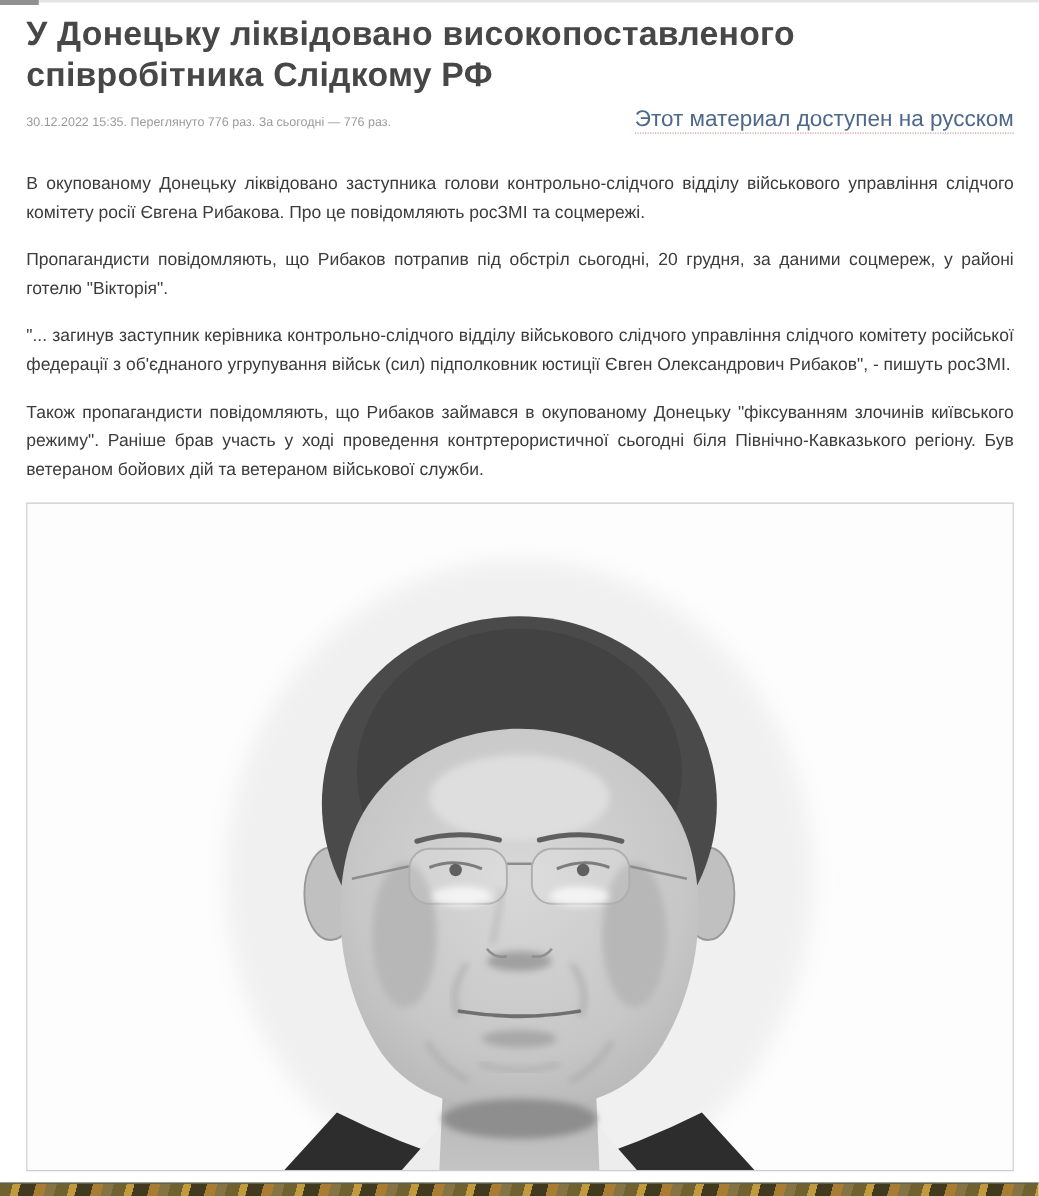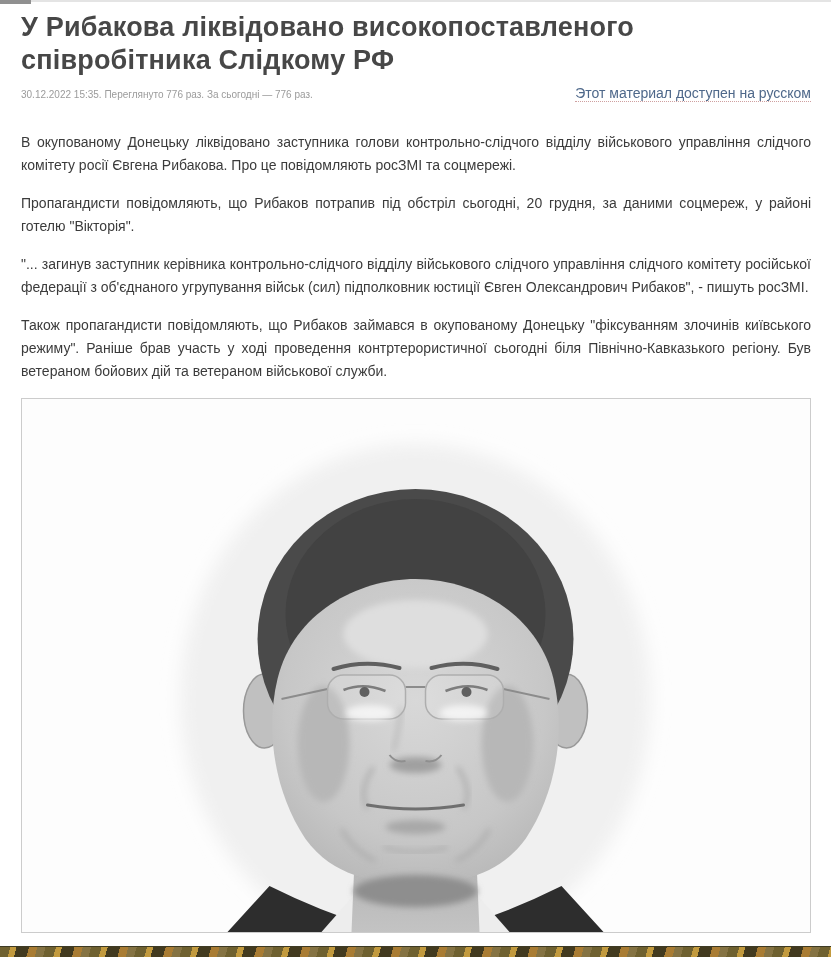--- a/index.html
+++ b/index.html
@@ -34,21 +34,21 @@
     justify-content: space-between;
     align-items: baseline;
     margin-top: 8px;
   }
   .meta {
     font-size: 10px;
     line-height: 17px;
     color: #9b9b9b;
   }
   .lang-link {
-    font-size: 14px;
+    font-size: 18px;
     color: #4e688a;
     text-decoration: none;
     border-bottom: 1px dotted #cfa0a0;
     cursor: pointer;
   }
   .body-text { margin-top: 28px; }
   .body-text p {
     font-size: 14px;
     line-height: 23px;
     color: #3b3b3b;
@@ -81,21 +81,21 @@
 </style>
 </head>
 <body>
 
 <div class="topline">
   <div class="topline-dark"></div>
 </div>
 
 <div class="container">
 
-  <h1 class="title">У Рибакова ліквідовано високопоставленого співробітника Слідкому РФ</h1>
+  <h1 class="title">У Донецьку ліквідовано високопоставленого співробітника Слідкому РФ</h1>
 
   <div class="meta-row">
     <span class="meta">30.12.2022 15:35. Переглянуто 776 раз. За сьогодні — 776 раз.</span>
     <a class="lang-link">Этот материал доступен на русском</a>
   </div>
 
   <div class="body-text">
     <p>В окупованому Донецьку ліквідовано заступника голови контрольно-слідчого відділу військового управління слідчого комітету росії Євгена Рибакова. Про це повідомляють росЗМІ та соцмережі.</p>
     <p>Пропагандисти повідомляють, що Рибаков потрапив під обстріл сьогодні, 20 грудня, за даними соцмереж, у районі готелю "Вікторія".</p>
     <p>"... загинув заступник керівника контрольно-слідчого відділу військового слідчого управління слідчого комітету російської федерації з об'єднаного угрупування військ (сил) підполковник юстиції Євген Олександрович Рибаков", - пишуть росЗМІ.</p>

